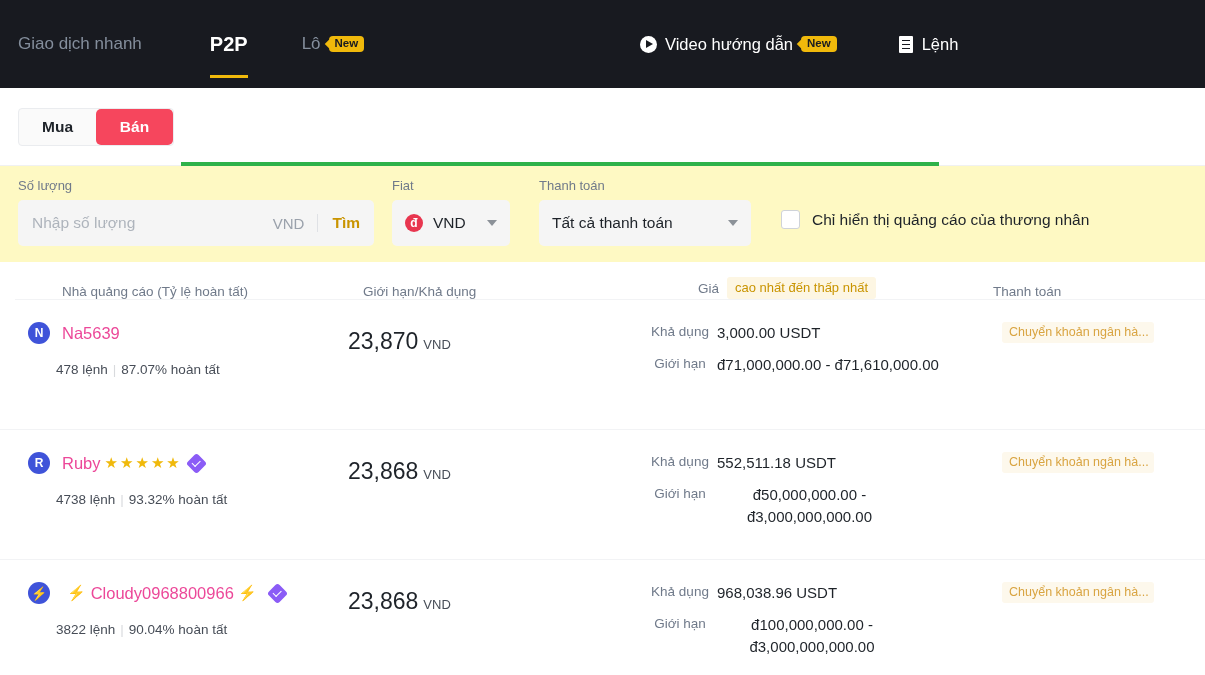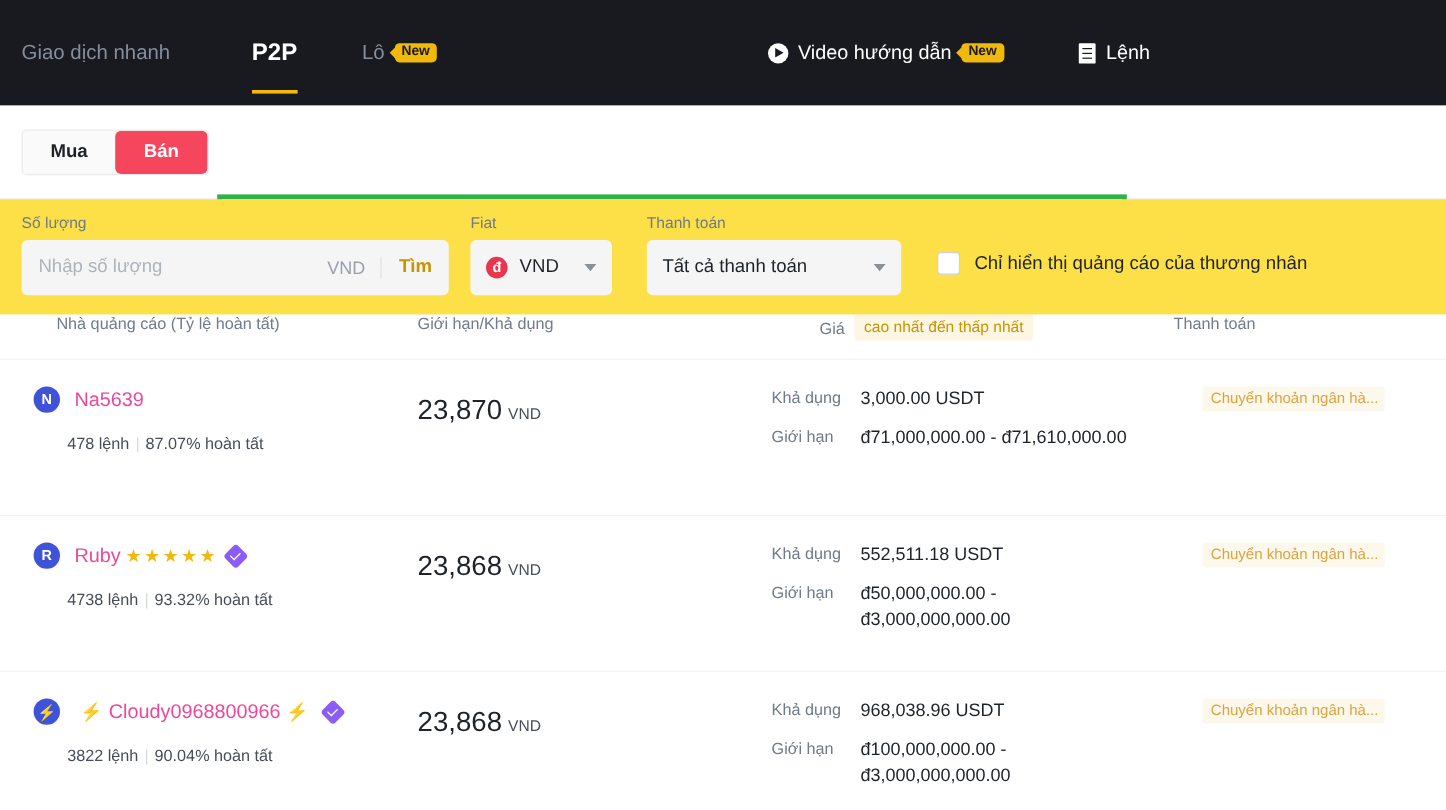--- a/index.html
+++ b/index.html
@@ -180,21 +180,21 @@
     color: #0b0b0b;
     line-height: 1.35;
     letter-spacing: .1px;
   }
 
   
   .filters {
     height: 96px;
     padding: 0 18px;
     position: relative;
-    background: #fde047;
+    background: #fef9c3;
   }
   .fgroup { position: absolute; top: 12px; }
   .flabel {
     font-size: 13px;
     color: #707a8a;
     margin-bottom: 7px;
     display: block;
   }
   .amount-field {
     width: 356px; height: 46px;
@@ -257,23 +257,24 @@
     border-radius: 3px;
     background: #fff;
     margin-right: 12px;
     flex: 0 0 auto;
   }
   .chklabel { font-size: 15.5px; color: #1e2329; white-space: nowrap; }
 
   
   .tablehead {
     height: 38px;
-    display: flex; align-items: flex-start;
+    display: flex; align-items: flex-end;
     padding: 0 18px;
     border-bottom: 1px solid #f2f3f5;
+    margin-left: 15px;
   }
   .th { font-size: 13.5px; color: #707a8a; }
   .th.c1 { width: 330px; padding-left: 29px; }
   .th.c2 { width: 295px; display: flex; align-items: center; }
   .th.c3 { width: 335px; }
   .th.c4 { flex: 1; }
   .sort-chip {
     background: #fdf6e3;
     color: #c99400;
     font-size: 13px;
@@ -341,21 +342,21 @@
   }
   .meta-sep { color: #d8dadd; margin: 0 5px; }
 
   .price {
     font-size: 23px;
     color: #1e2329;
     white-space: nowrap;
   }
   .price .cur { font-size: 13px; color: #474d57; margin-left: 5px; }
 
-  .kv { display: flex; margin-bottom: 9px; }
+  .kv { display: flex; margin-bottom: 9px; text-align: center; }
   .kv .k {
     font-size: 13.5px; color: #707a8a;
     width: 74px; flex: 0 0 auto;
     padding-top: 2px;
   }
   .kv .v {
     font-size: 15px; color: #1e2329;
     line-height: 1.5;
   }
 

